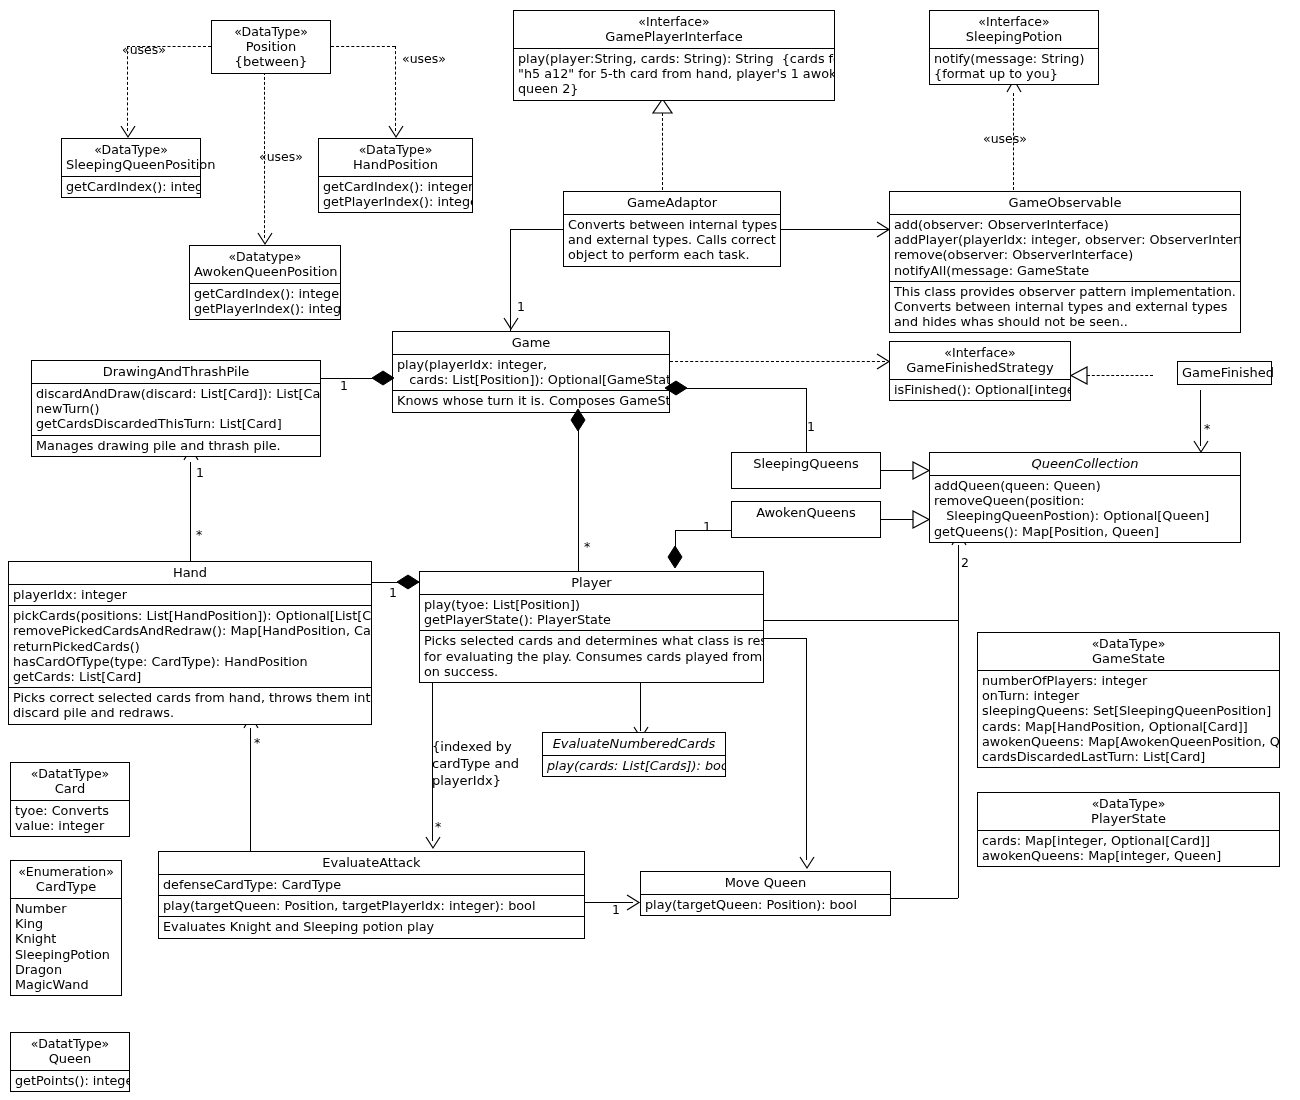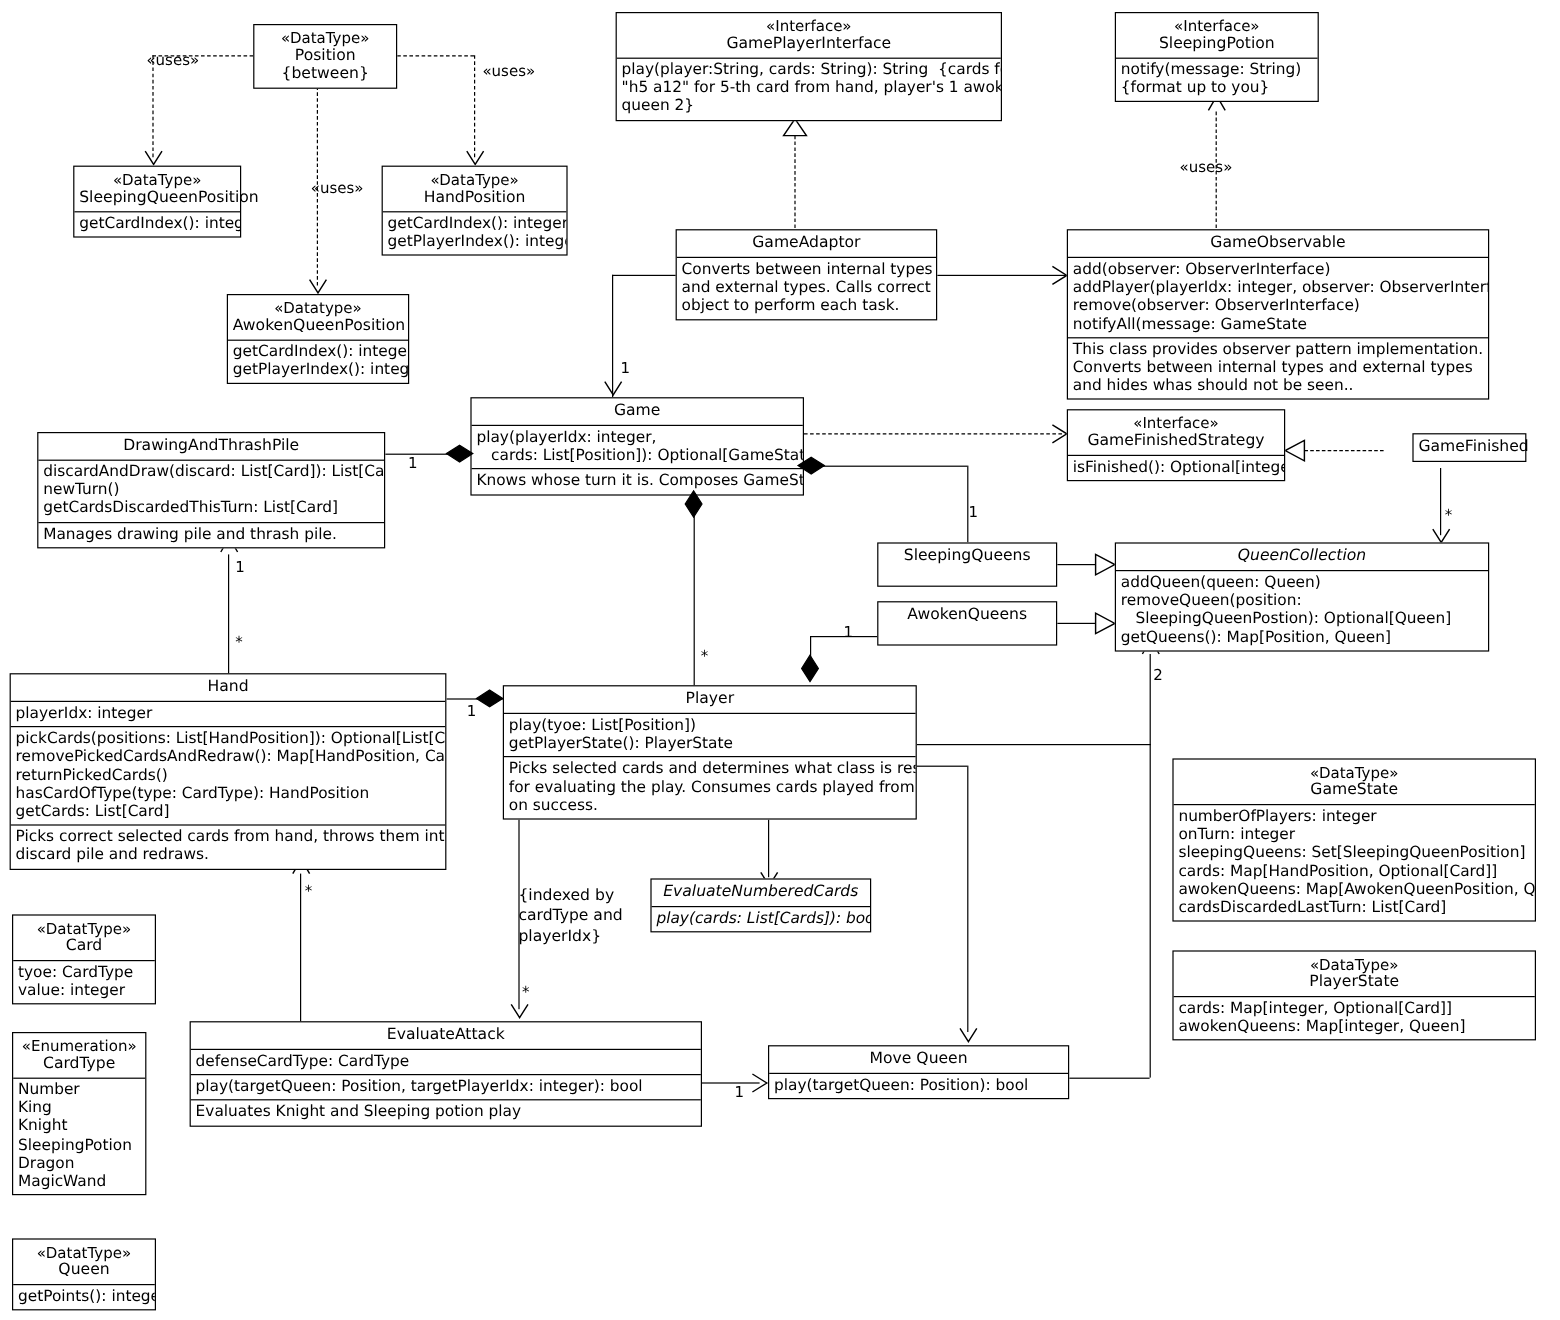--- a/index.html
+++ b/index.html
@@ -431,21 +431,21 @@
     </div>
     <div class="sec">cards: Map[integer, Optional[Card]]
 awokenQueens: Map[integer, Queen]</div>
   </div>
 
   <div class="uml" style="left:10px;top:762px;width:120px;">
     <div class="hdr">
       <span class="stereo">«DatatType»</span>
       <span class="nm">Card</span>
     </div>
-    <div class="sec">tyoe: CardType
+    <div class="sec">tyoe: Converts
 value: integer</div>
   </div>
 
   <div class="uml" style="left:10px;top:860px;width:112px;">
     <div class="hdr">
       <span class="stereo">«Enumeration»</span>
       <span class="nm">CardType</span>
     </div>
     <div class="sec">Number
 King

